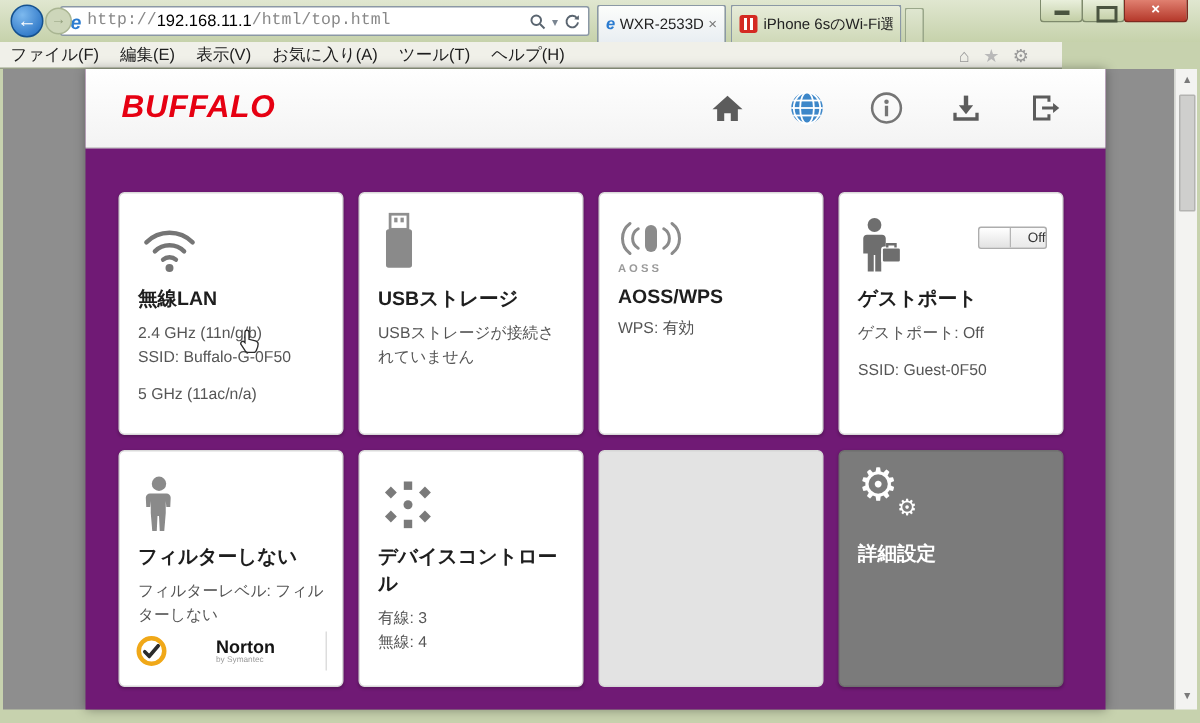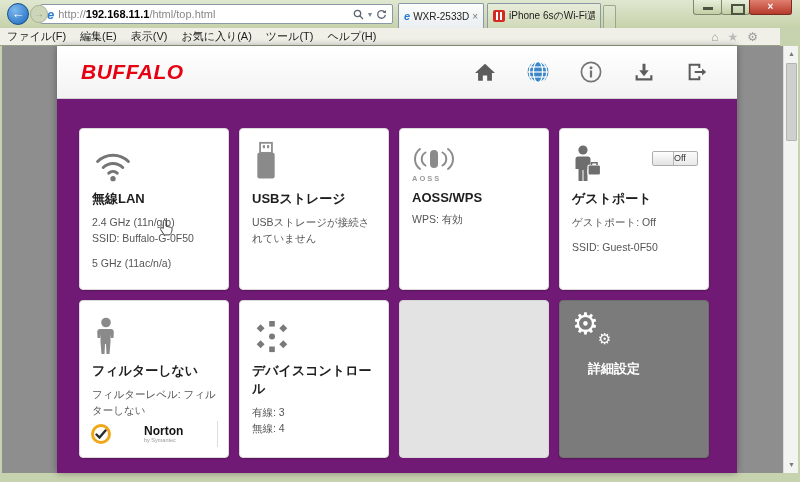--- a/index.html
+++ b/index.html
@@ -12,22 +12,22 @@
   .btn-back { position: absolute; left: 7px; top: 3px; width: 22px; height: 22px; border-radius: 50%;
     background: radial-gradient(circle at 35% 30%, #7db9ee, #1a66bd); border: 1px solid #15518f;
     color: #fff; font-size: 13px; line-height: 20px; text-align: center; z-index: 3; }
   .btn-fwd { position: absolute; left: 30px; top: 5px; width: 18px; height: 18px; border-radius: 50%;
     background: #cdd6ba; border: 1px solid #a9b592; color: #93a07e; font-size: 10px; line-height: 16px;
     text-align: center; z-index: 2; }
   .addr { position: absolute; left: 40px; top: 4px; width: 353px; height: 20px; background: #fff;
     border: 1px solid #8b98a5; border-radius: 2px; display: flex; align-items: center;
     font-size: 11px; white-space: nowrap; }
   .ie-e { color: #2a7bd0; font-weight: bold; font-style: italic; font-size: 13px; margin: 0 4px 0 6px; }
-  .addr .scheme, .addr .path { color: #888; }
-  .addr .host { color: #000; font-weight: bold; }
+  .addr .scheme, .addr .path { color: #888; font-family: Liberation Mono, monospace; }
+  .addr .host { color: #000; font-weight: normal; }
   .addr-right { margin-left: auto; display: flex; align-items: center; gap: 4px; padding-right: 5px; color: #5a6570; }
   .addr-right .dd { font-size: 8px; color: #7a8591; }
   .tab { position: absolute; top: 3px; height: 25px; border: 1px solid #8b98a5; border-bottom: none;
     border-radius: 2px 2px 0 0; display: flex; align-items: center; font-size: 10px; color: #222;
     padding: 0 5px; overflow: hidden; white-space: nowrap; }
   .tab.active { left: 398px; width: 86px; background: linear-gradient(#fcfdfb, #e9eef2); z-index: 2; }
   .tab.back-tab { left: 487px; width: 114px; background: linear-gradient(#e7ecd9, #cfd9b8); }
   .tab .title { overflow: hidden; text-overflow: clip; flex: 1 1 auto; min-width: 0; }
   .tab .close-x { color: #777; font-size: 10px; margin-left: 3px; flex: 0 0 auto; }
   .hatena { width: 12px; height: 12px; background: #d42a22; border-radius: 2px; margin-right: 4px;
@@ -41,21 +41,21 @@
   .winbtns { position: absolute; right: 8px; top: 0; display: flex; z-index: 5; }
   .winbtn { width: 29px; height: 15px; border: 1px solid #7e8a6c; border-top: none;
     background: linear-gradient(#e9efdc, #c3cfa6); border-radius: 0 0 3px 3px; position: relative; margin-left: -1px; }
   .winbtn.close { width: 43px; background: linear-gradient(#e08070, #b5392b); border-color: #7e2a20;
     color: #fff; font-size: 10px; text-align: center; line-height: 13px; font-weight: bold; }
   .winbtn.min::after { content: ""; position: absolute; left: 9px; bottom: 4px; width: 10px; height: 3px; background: #4a5440; }
   .winbtn.max::after { content: ""; position: absolute; left: 9px; top: 4px; width: 10px; height: 7px;
     border: 2px solid #4a5440; }
 
   
-  .chrome-menu { position: absolute; left: 0; top: 28px; width: 780px; height: 18px; background: #f0f0e9;
+  .chrome-menu { position: absolute; left: 0; top: 28px; width: 708px; height: 18px; background: #f0f0e9;
     border-bottom: 1px solid #98a088; font-size: 11px; color: #1d1d1d; display: flex; align-items: center; }
   .chrome-menu .mi { padding: 0 7px; }
   .menu-right { margin-left: auto; display: flex; align-items: center; gap: 9px; padding-right: 22px; color: #9a9a9a; }
   .menu-right span { font-size: 12px; line-height: 1; }
 
   
   .viewport { position: absolute; left: 2px; top: 46px; width: 781px; height: 427px; background: #8e8e8e; }
   .scrollbar { position: absolute; left: 783px; top: 46px; width: 15px; height: 427px; background: #f3f3f1;
     border-left: 1px solid #dcdcda; }
   .sb-btn { position: absolute; left: 0; width: 15px; height: 16px; color: #7a7a7a; font-size: 7px;
@@ -77,30 +77,30 @@
 
   
   .cards { position: absolute; left: 22px; top: 82px; display: grid;
     grid-template-columns: repeat(4, 150px); grid-template-rows: 162px 158px; gap: 10px; }
   .card { background: #fff; border: 1px solid #dadada; border-radius: 4px;
     box-shadow: 0 1px 2px rgba(0,0,0,.22); padding: 12px 12px; position: relative; overflow: hidden; }
   .card.empty { background: #e3e3e3; border: 1px solid #d6d6d6; box-shadow: none; }
   .card.dark { background: #7b7b7b; border: 1px solid #6f6f6f; }
   .icon-area { height: 42px; display: flex; flex-direction: column; justify-content: flex-end; align-items: flex-start; }
   .card h3 { margin: 7px 0 7px; font-size: 13px; color: #1e1e1e; font-weight: bold; }
-  .card.dark h3 { color: #fff; margin-left: 16px; }
+  .card.dark h3 { color: #fff; }
   .ln { font-size: 10.5px; color: #555; line-height: 1.5; }
   .gap8 { height: 9px; }
   .aoss-cap { font-size: 7.5px; font-weight: bold; letter-spacing: 2px; color: #9a9a9a; margin-top: 2px; }
   
   .toggle { position: absolute; top: 22px; right: 10px; width: 46px; height: 15px; border: 1px solid #adadad;
     border-radius: 2px; background: linear-gradient(#fafafa, #e9e9e9); display: flex; }
   .toggle .knob { width: 21px; height: 100%; background: linear-gradient(#ffffff, #e2e2e2);
     border-right: 1px solid #b5b5b5; border-radius: 2px 0 0 2px; }
-  .toggle .tlabel { flex: 1; font-size: 9px; color: #333; text-align: left; line-height: 13px; }
+  .toggle .tlabel { flex: 1; font-size: 9px; color: #333; text-align: right; line-height: 13px; }
   
   .norton { position: absolute; left: 11px; bottom: 10px; display: flex; align-items: center; gap: 28px; }
   .n-circle { width: 20px; height: 20px; border-radius: 50%; background: #fff; border: 3px solid #f0a818;
     margin-right: 5px; flex: 0 0 auto; display: flex; align-items: center; justify-content: center; }
   .n-text { line-height: 1; }
   .n-name { font-size: 12px; font-weight: bold; color: #141414; }
   .n-sub { font-size: 5.5px; color: #9a9a9a; margin-top: 1px; }
   .n-div { width: 1px; height: 26px; background: #ddd; margin: 0 6px; }
   .n-partner { font-size: 12px; color: #b4b4b4; font-weight: bold; }
   

